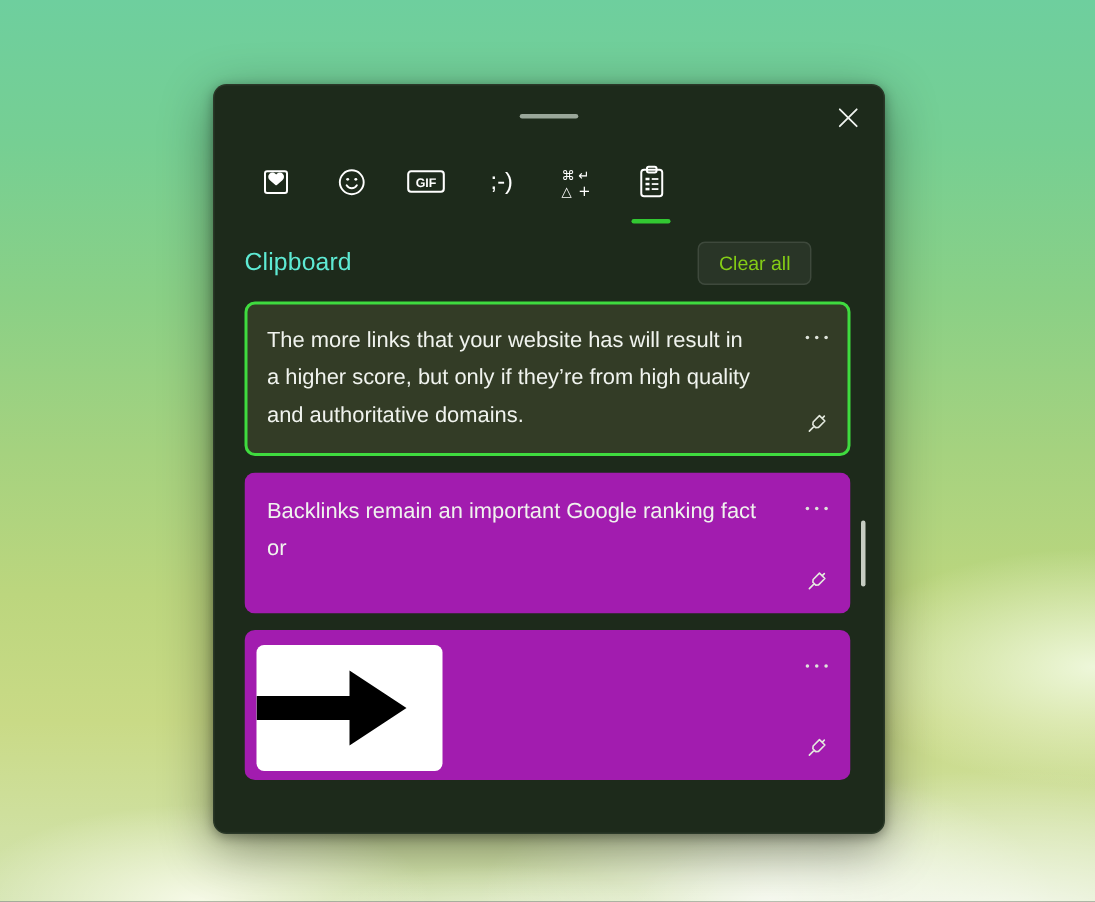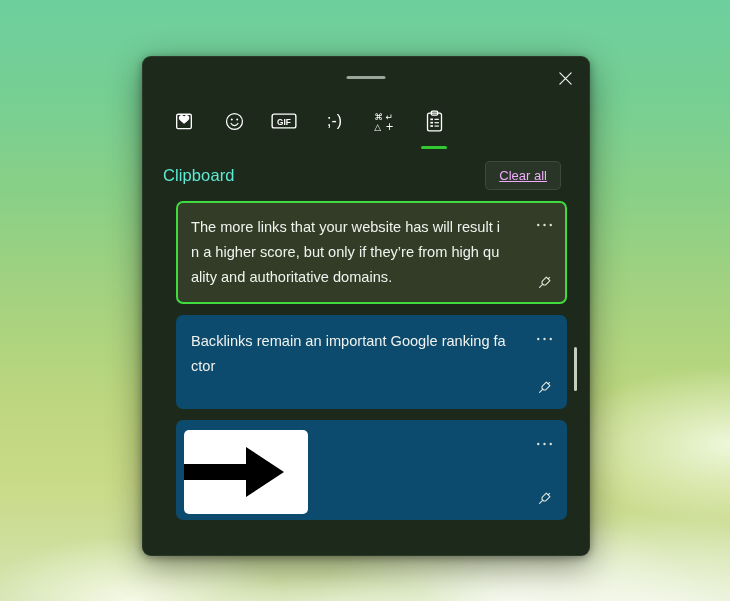--- a/index.html
+++ b/index.html
@@ -127,45 +127,43 @@
     box-sizing: border-box;
   }
   .header-title {
     color: #5eead4;
     font-size: 16.5px;
     letter-spacing: 0.1px;
   }
   .clear-all-btn {
     background: rgba(255,255,255,0.055);
     border: 1px solid rgba(255,255,255,0.10);
-    color: #f0abfc;
+    color: #84cc16;
     font-size: 13px;
     font-family: "Liberation Sans", sans-serif;
     padding: 6px 13px;
     border-radius: 5px;
     cursor: pointer;
-    margin-right: 12px;
-    text-decoration: underline;
+    margin-right: 32px;
   }
 
   
   .list-area {
     position: relative;
     padding: 6px 0 0 0;
     height: 350px;
     overflow: hidden;
   }
   .list-inner {
     padding: 0 22px 0 20px;
-    margin-left: 13px;
   }
 
   .clip-item {
     position: relative;
-    background: #0c4a6e;
+    background: #a21caf;
     border-radius: 7px;
     margin-bottom: 11px;
     box-sizing: border-box;
     border: 2px solid transparent;
     cursor: pointer;
     overflow: hidden;
   }
   .clip-item.selected {
     border-color: #3fdb3f;
     background: #333c26;

